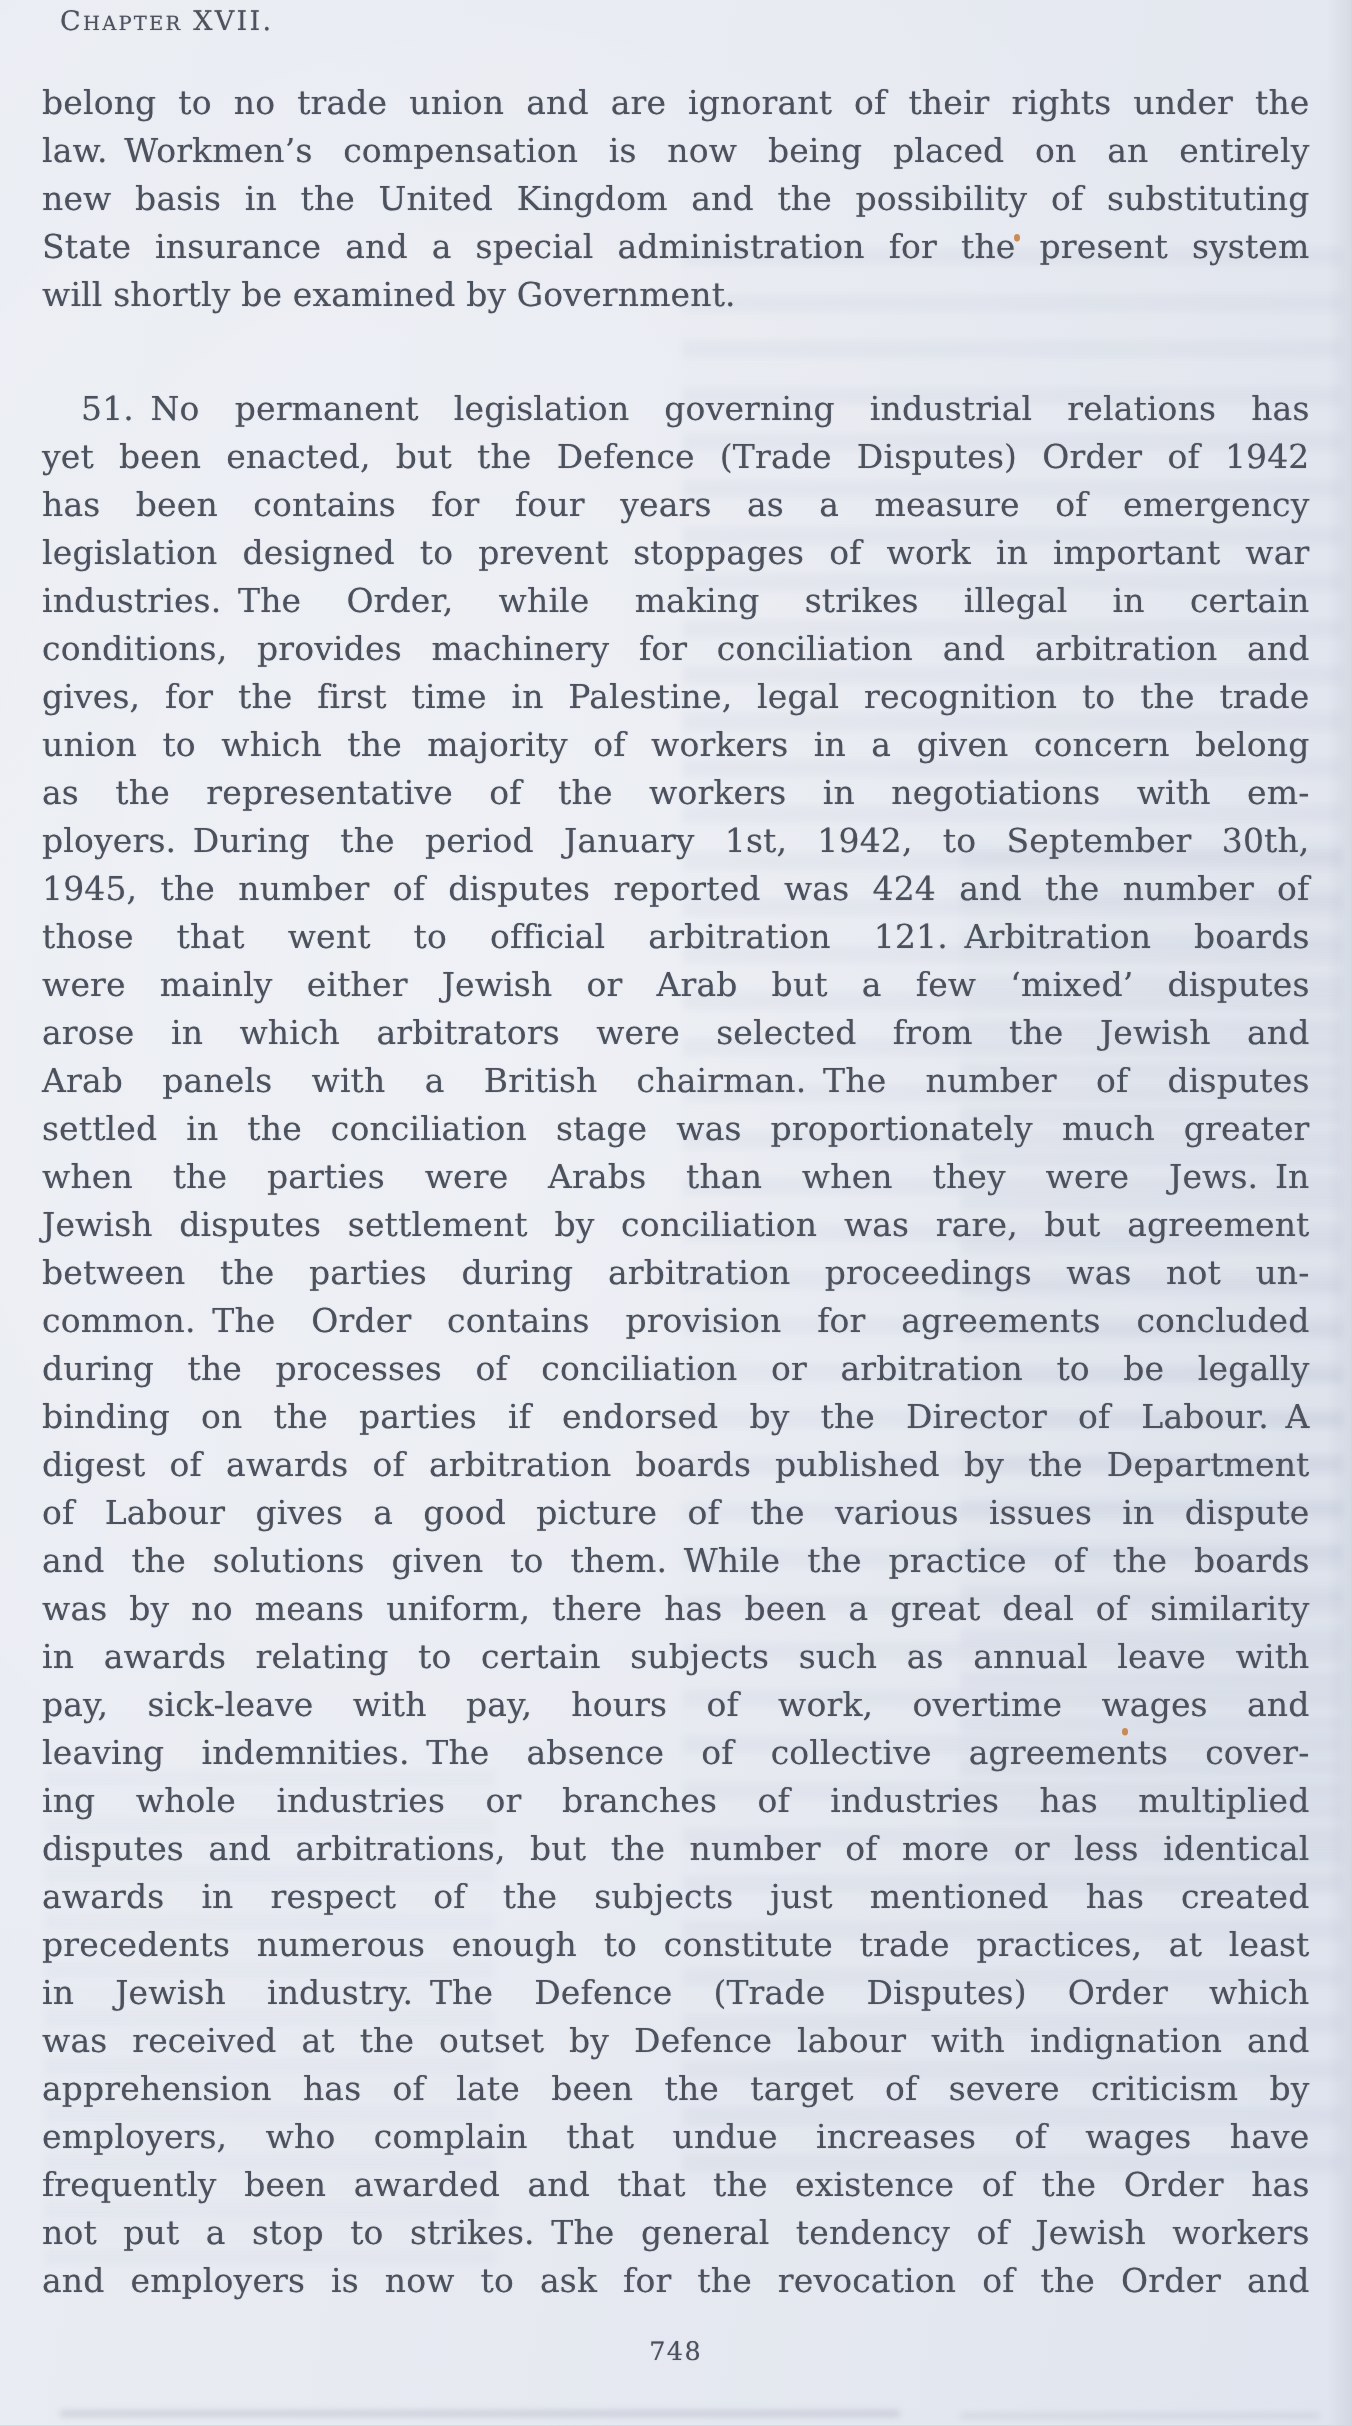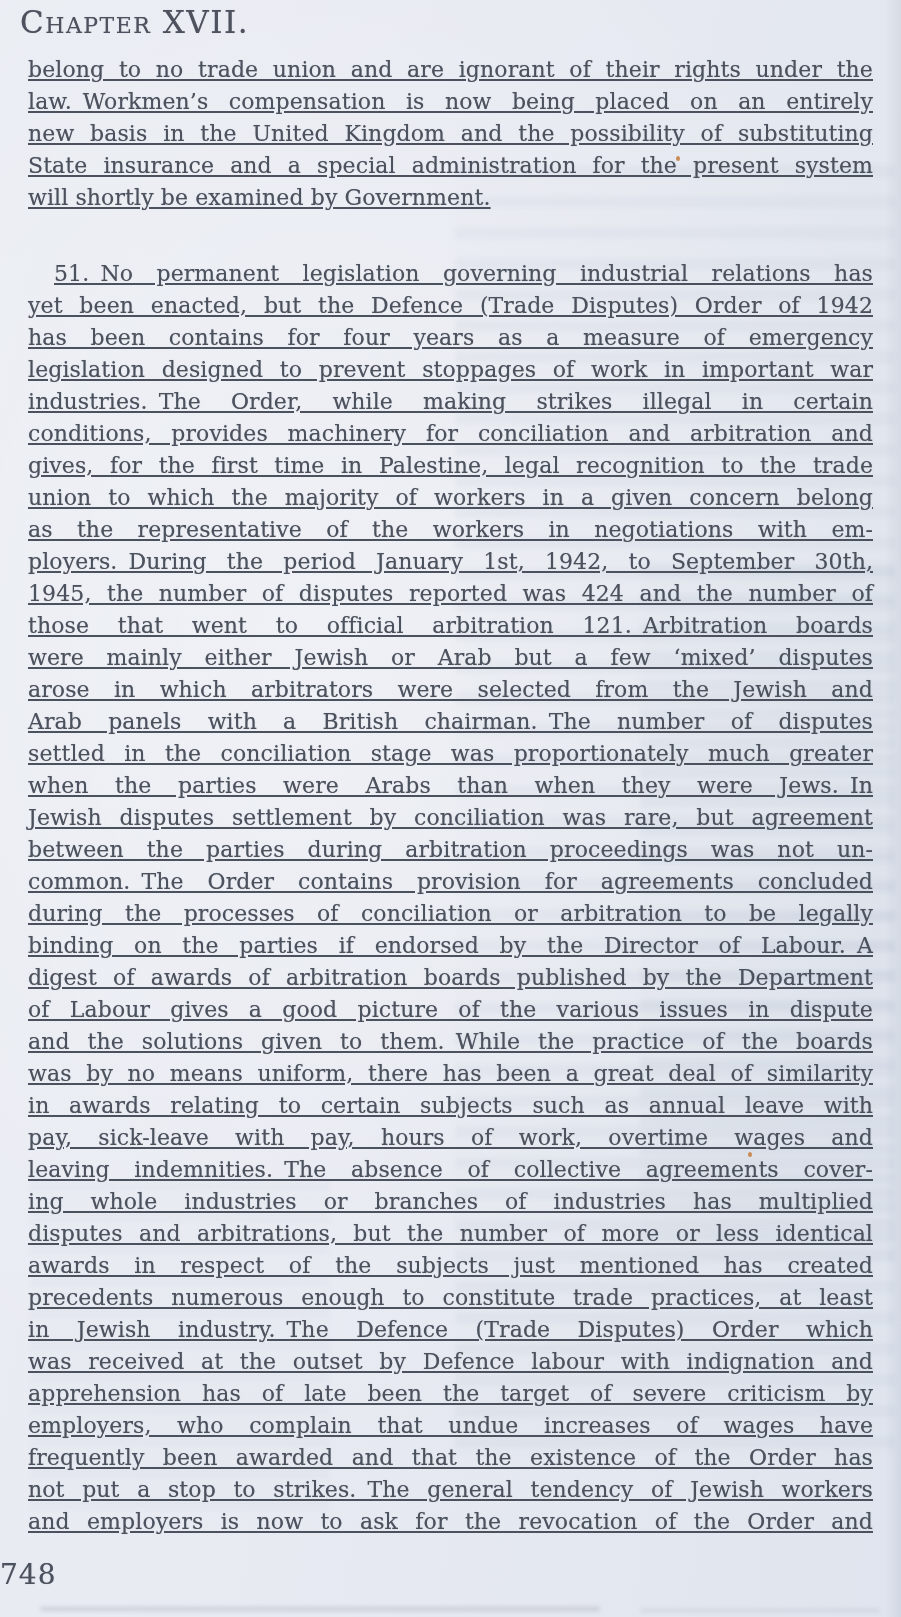--- a/index.html
+++ b/index.html
@@ -68,23 +68,23 @@
     background: #c57а39;
     background: #c57a39;
     opacity: .85;
     pointer-events: none;
   }
   .speck-1 { left: 676px; top: 156px; }
   .speck-2 { left: 748px; top: 1152px; }
 
   .chapter {
     position: absolute;
-    left: 20px;
+    left: 40px;
     top: 4px;
-    font-size: 31px;
+    font-size: 18px;
     font-variant: small-caps;
     letter-spacing: 1.5px;
     color: #4d525e;
     text-shadow: 0 0 0.7px rgba(77,82,94,0.55);
     white-space: nowrap;
     text-align: right;
   }
 
   .body-text {
     position: absolute;
@@ -98,32 +98,32 @@
   .line {
     height: 32px;
     line-height: 32px;
     font-size: 22px;
     letter-spacing: 0.1px;
     white-space: nowrap;
     text-align: justify;
     text-align-last: justify;
     text-shadow: 0 0 0.7px rgba(75,81,93,0.50);
     overflow: visible;
-    text-decoration: underline;
   }
   .line.indent { padding-left: 26px; }
   .line.last {
     text-align-last: left;
   }
 
   .folio {
     position: absolute;
     left: 0; top: 1558px;
     width: 100%;
-    font-size: 28px;
+    text-align: center;
+    font-size: 17px;
     letter-spacing: 1px;
     color: #4b515d;
     text-shadow: 0 0 0.7px rgba(75,81,93,0.5);
   }
 </style>
 </head>
 <body>
 
 <div class="page">
 

